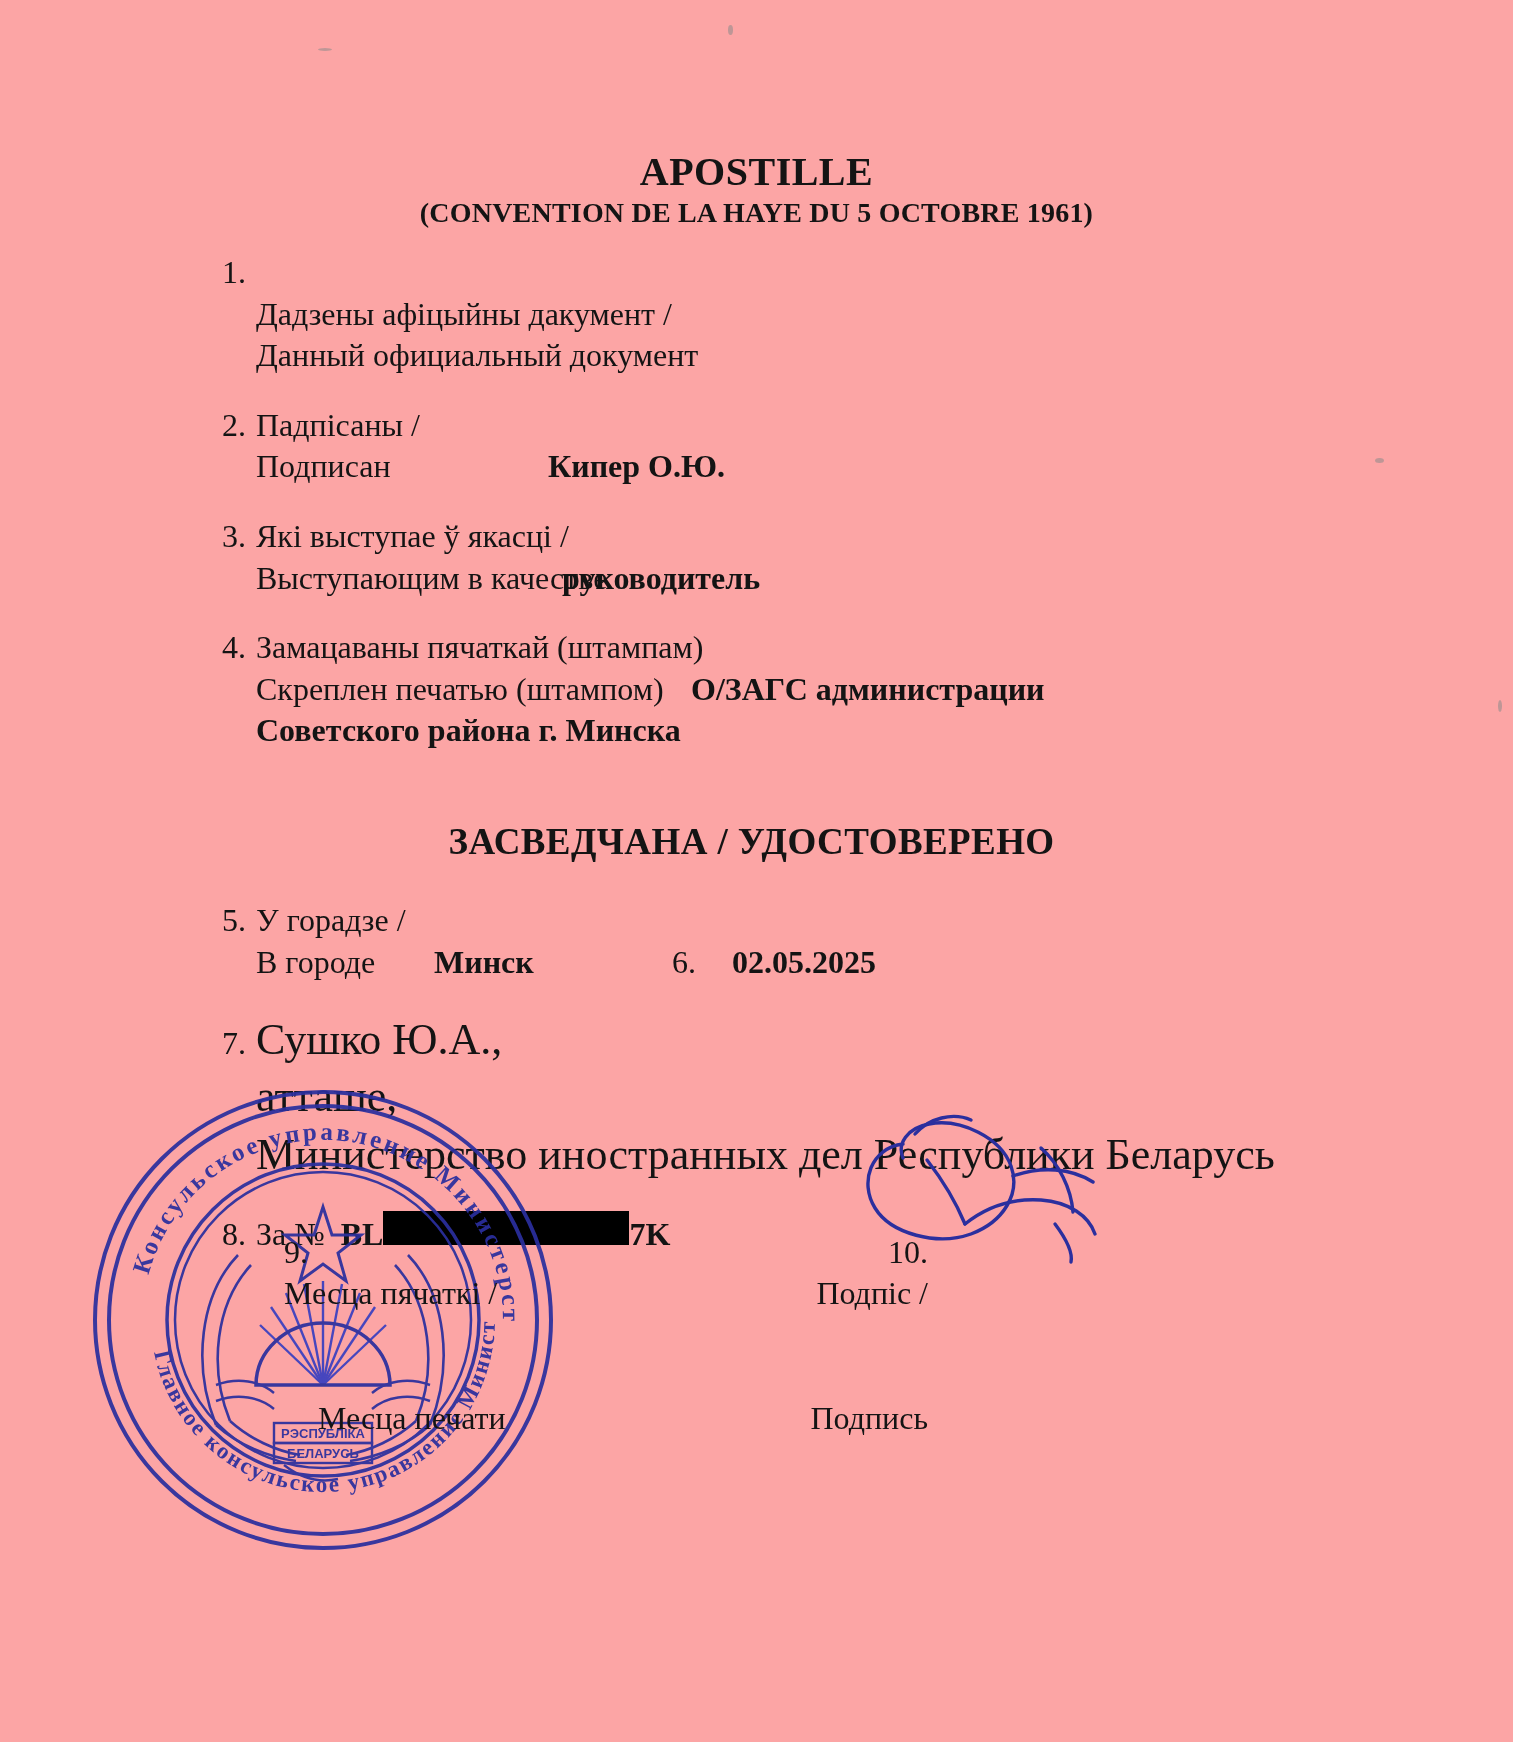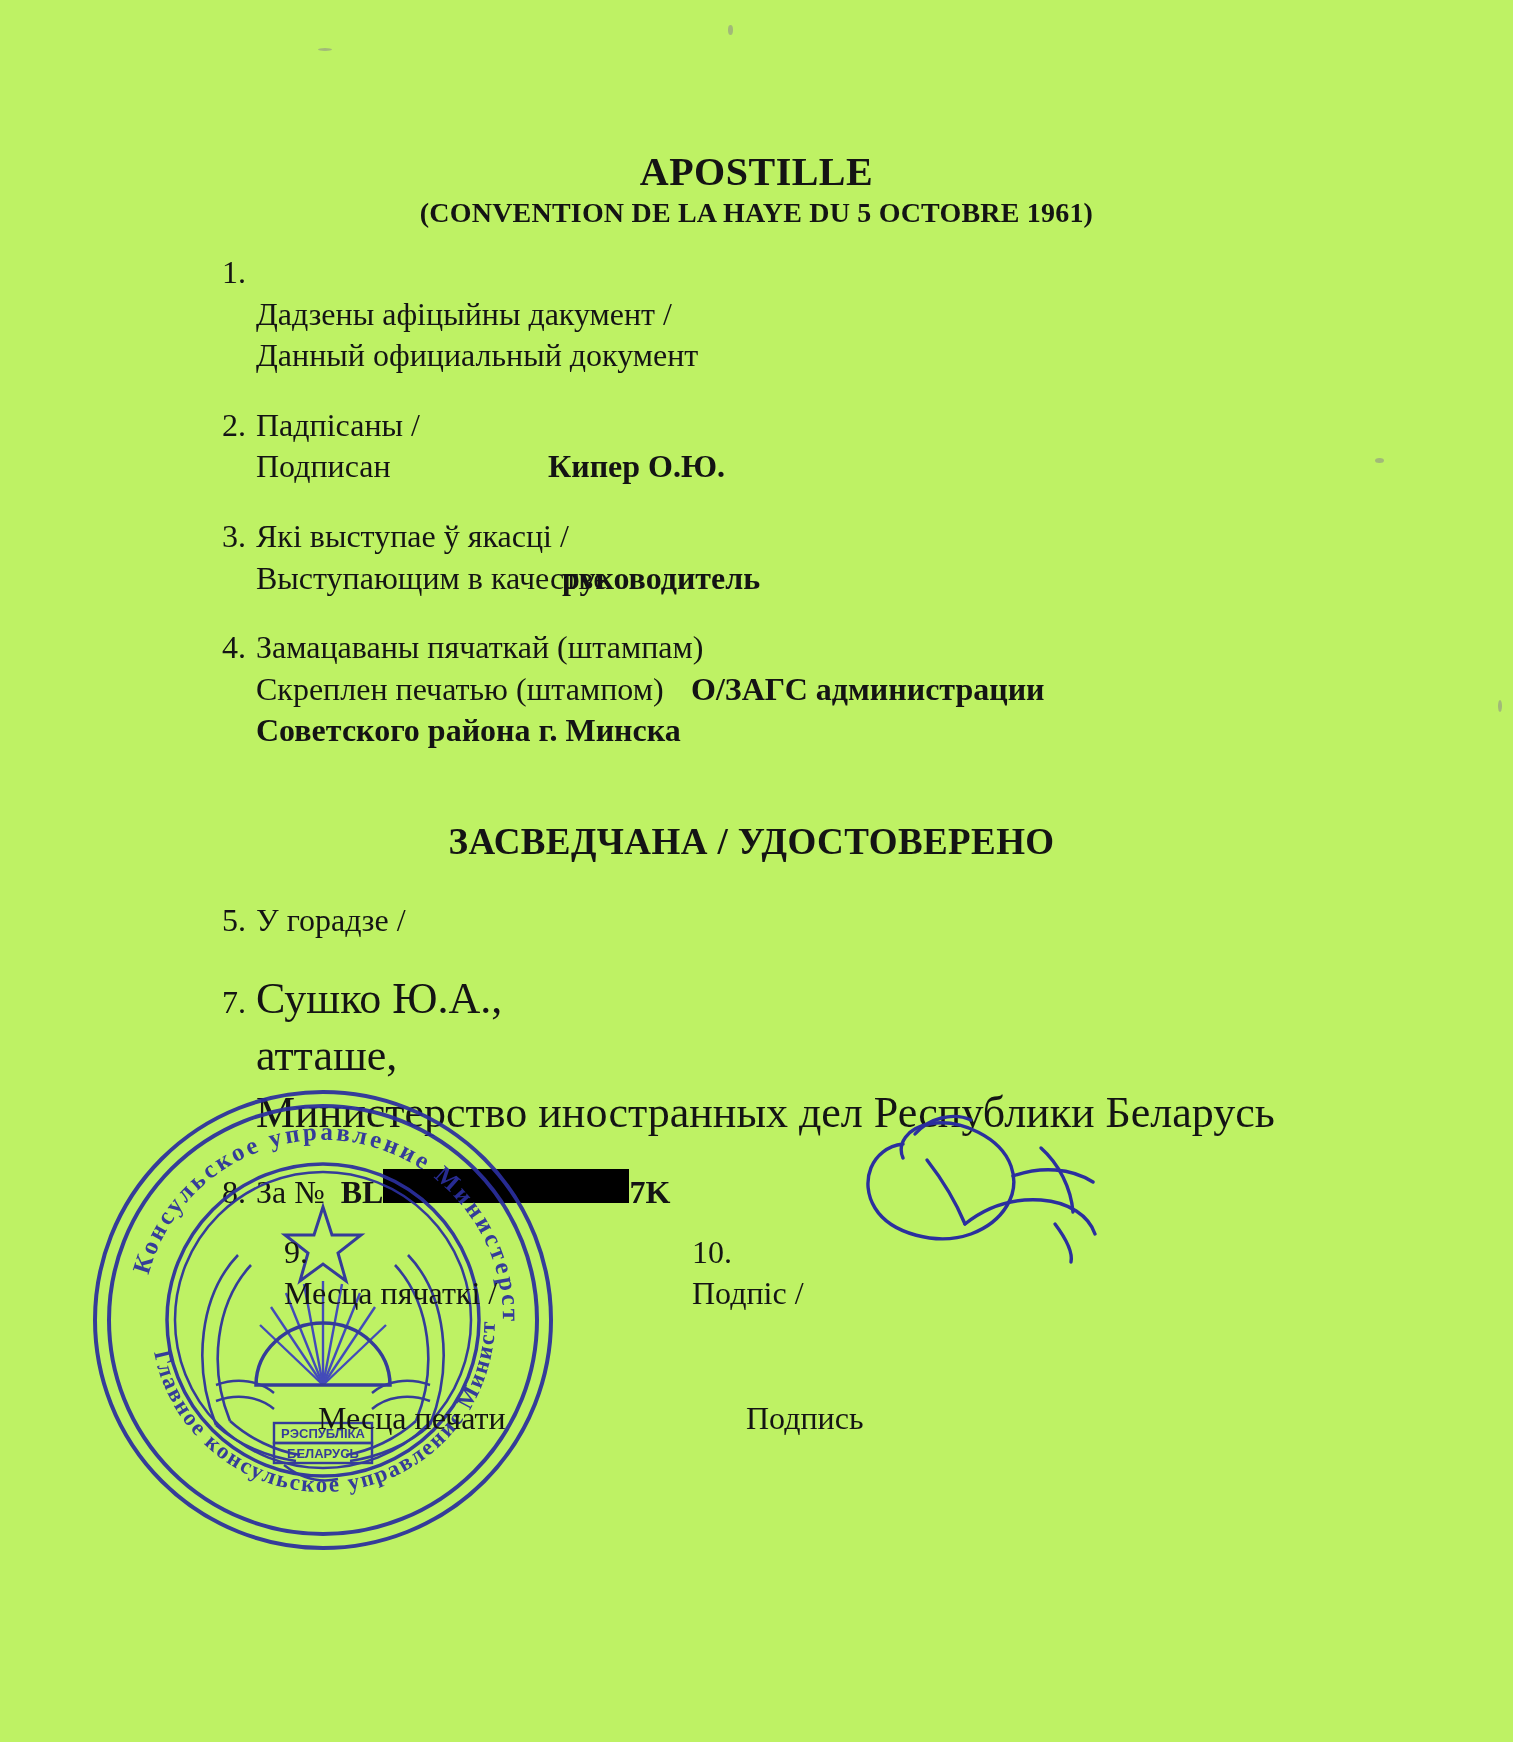--- a/index.html
+++ b/index.html
@@ -8,21 +8,21 @@
     background: #ffffff;
   }
   body {
     font-family: "Liberation Serif", "DejaVu Serif", serif;
     color: #141414;
   }
   #page {
     position: relative;
     width: 1513px;
     height: 1742px;
-    background: #bef264;
+    background: #fca5a5;
     overflow: hidden;
   }
 
   
   .speck {
     position: absolute;
     background: #8a8a8a;
     opacity: .55;
     border-radius: 50%;
   }
@@ -126,21 +126,21 @@
   }
 
   .bottom-labels {
     position: absolute;
     left: 220px;
     top: 1190px;
     width: 1200px;
     display: flex;
   }
   .bl-col-a { width: 408px; flex: 0 0 408px; }
-  .bl-col-b { width: 300px; flex: 0 0 300px; }
+  .bl-col-b { width: 300px; flex: 0 0 300px; text-align: right; }
   .bl-line {
     font-size: 32px;
     line-height: 1.30;
     white-space: pre;
     position: relative;
     z-index: 4;
   }
   .bl-num { font-size: 32px; }
 
   
@@ -237,20 +237,27 @@
   </div>
 
   <div class="certified">ЗАСВЕДЧАНА / УДОСТОВЕРЕНО</div>
 
   <div class="lower-block">
 
     <div class="item">
       <div class="row">
         <span class="num">5.</span>
         <span class="lab">У горадзе /</span>
+      </div>
+      <div class="row">
+        <span class="indent"></span>
+        <span class="lab w-city-lab">В городе</span>
+        <span class="val city-val">Минск</span>
+        <span class="date-num">6.</span>
+        <span class="val">02.05.2025</span>
       </div>
     </div>
 
     <div class="item item7">
       <div class="row">
         <span class="num">7.</span>
         <span class="line">Сушко Ю.А.,</span>
       </div>
       <div class="row">
         <span class="indent"></span>

